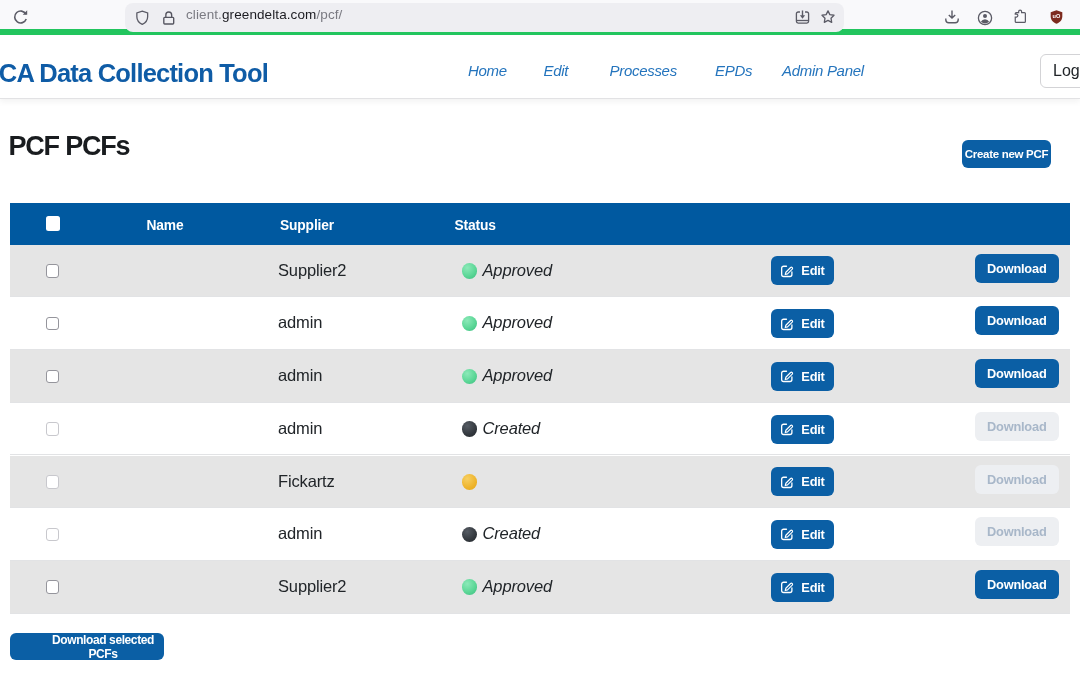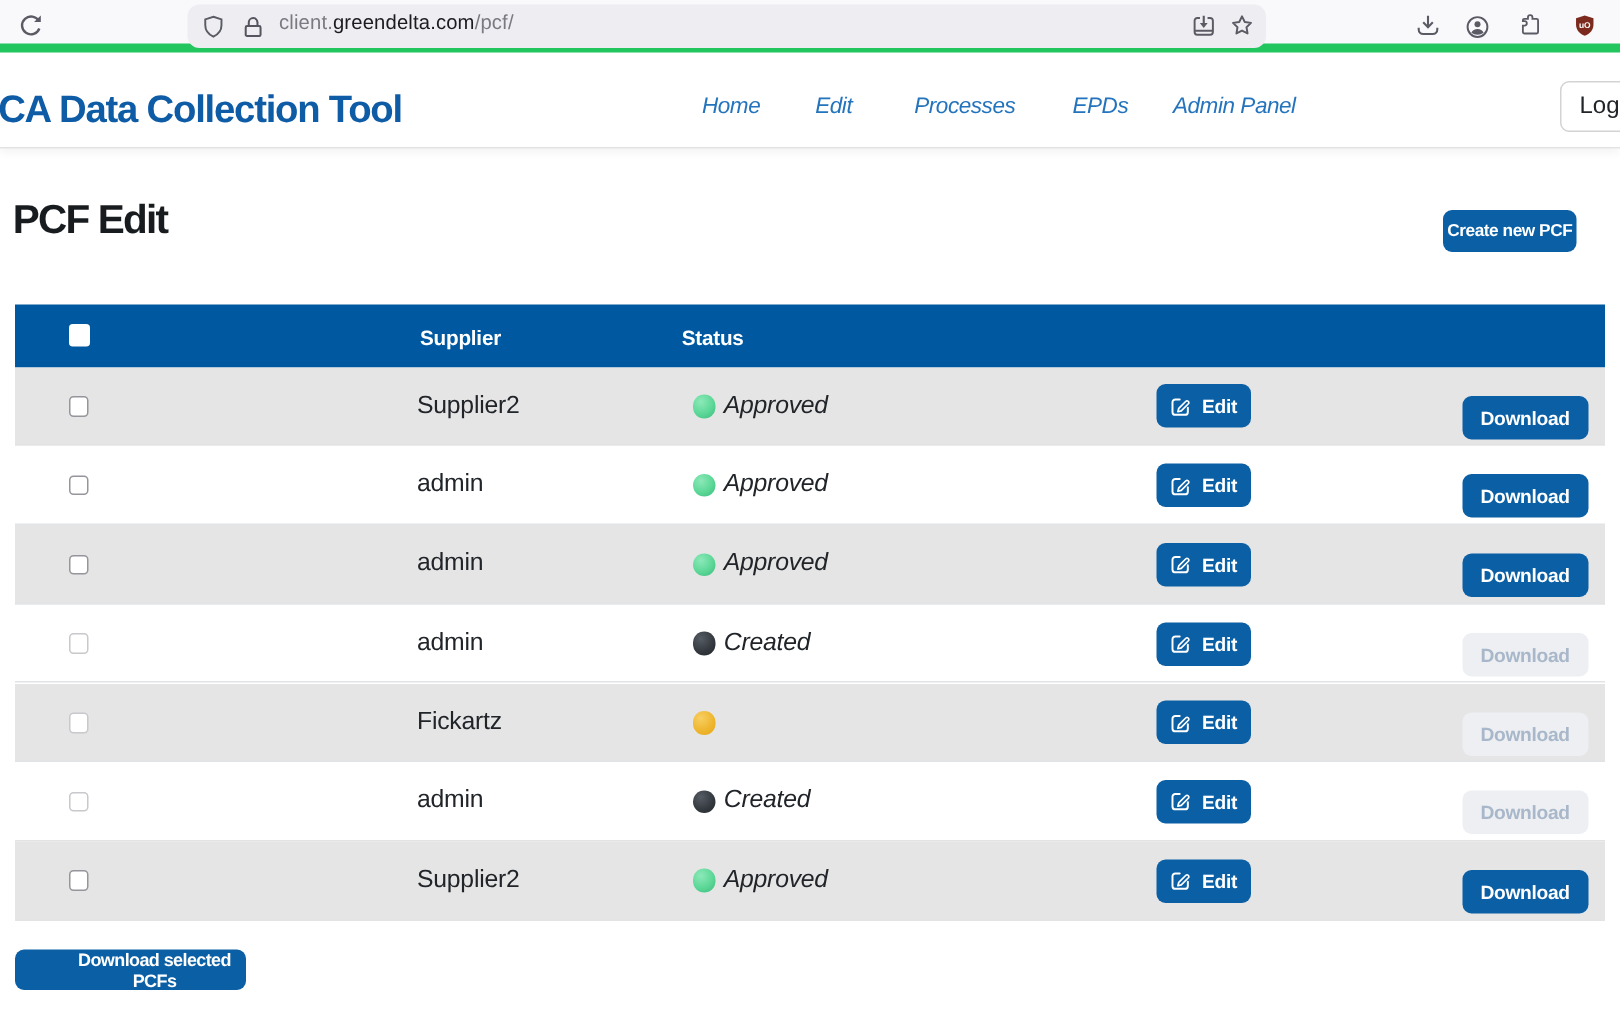--- a/index.html
+++ b/index.html
@@ -49,21 +49,21 @@
   font-size:16.5px; letter-spacing:-0.15px; color:#212529; }
 .dot { position:absolute; left:451.5px; top:18.5px; width:15.5px; height:15.5px; border-radius:50%; }
 .dot.ap { background:radial-gradient(circle at 35% 30%, #8ce9b8, #5cd797 55%, #3bbc7e); }
 .dot.cr { background:radial-gradient(circle at 35% 30%, #565c64, #33383e 60%, #23272b); }
 .dot.rq { background:radial-gradient(circle at 35% 30%, #f7cf61, #eeb42c 60%, #e3a718); }
 .stx { position:absolute; left:472.5px; top:0; height:51px; line-height:51px;
   font-size:16.5px; letter-spacing:-0.15px; color:#212529;font-style:italic; }
 .editbtn { position:absolute; left:761px; top:11.8px; width:63px; height:29px;
   background:#0b5fa5; border:none; border-radius:6px; color:#fff;
   font-size:12.8px; letter-spacing:-0.2px; font-weight:bold; display:flex; align-items:center; justify-content:center; gap:7px; }
-.dlbtn { position:absolute; left:965px; top:19px; width:83.5px; height:29px;
+.dlbtn { position:absolute; left:965px; top:9px; width:83.5px; height:29px;
   background:#0b5fa5; border:none; border-radius:6px; color:#fff;
   font-size:12.8px; letter-spacing:-0.2px; font-weight:bold; text-align:center; }
 .dlbtn.dis { background:#edeff2; color:#a8b7c9; }
 
 #dlsel { position:absolute; left:10px; top:632.5px; width:154px; height:27px;
   background:#0b5fa5; border:none; border-radius:6px; color:#fff;
   font-size:12px; letter-spacing:-0.4px; font-weight:bold; text-align:center;padding-left:32px; }
 </style>
 </head>
 <body>
@@ -114,24 +114,25 @@
   <div id="navlinks">
     <span style="left:468px">Home</span>
       <span style="left:543.5px">Edit</span>
       <span style="left:609.5px">Processes</span>
       <span style="left:715px">EPDs</span>
       <span style="left:782px">Admin Panel</span>
   </div>
   <button id="logoutbtn">Logout</button>
 </div>
 
-<div id="pcfh">PCF Edit</div>
+<div id="pcfh">PCF PCFs</div>
 <button id="createbtn">Create new PCF</button>
 
 <div id="thead">
+  <span class="hlbl" style="left:85px;width:140px;text-align:center">Name</span>
   <span class="hlbl" style="left:270px">Supplier</span>
   <span class="hlbl" style="left:444.5px">Status</span>
 </div>
 <div id="hcb"></div>
 
 <div class="row g" style="top:244.7px">
   <div class="cb"></div>
     <span class="sup">Supplier2</span>
   <span class="dot ap"></span>
     <span class="stx">Approved</span>

